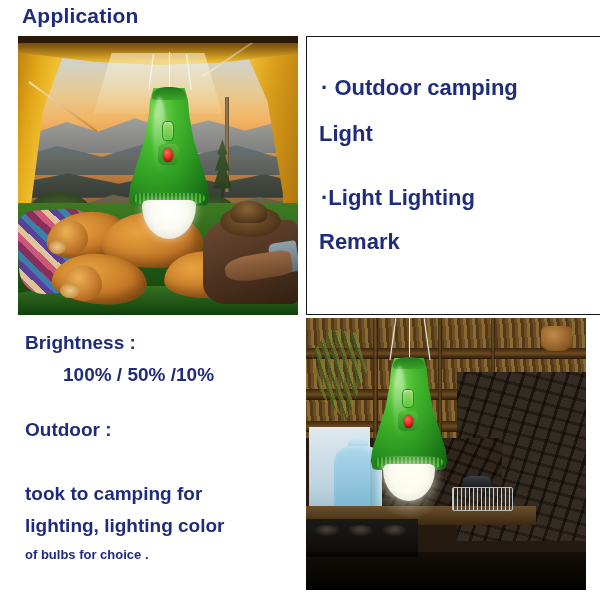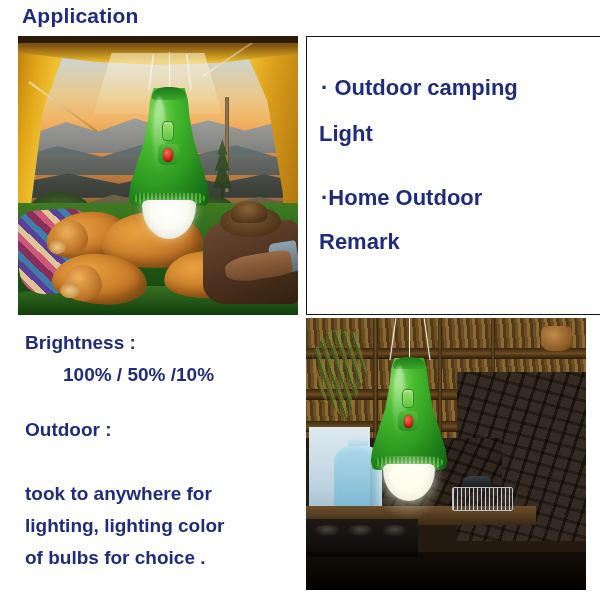--- a/index.html
+++ b/index.html
@@ -62,21 +62,21 @@
     color: #1f2b7b;
     font-weight: bold;
     white-space: nowrap;
   }
   .s-brightness { left: 15px; top: 12px;  font-size: 19px; }
   .s-values     { left: 53px; top: 44px;  font-size: 19px; }
   .s-remark     { left: 15px; top: 99px;  font-size: 19px; }
   .s-r1         { left: 15px; top: 131px; font-size: 19px; }
   .s-r2         { left: 15px; top: 163px; font-size: 19px; }
   .s-r3         { left: 15px; top: 195px; font-size: 19px; }
-  .s-r4         { left: 15px; top: 227px; font-size: 19px; }
+  .s-r4         { left: 15px; top: 227px; font-size: 13px; }
 
   
   
   
   .tent-scene { position: absolute; inset: 0; }
 
   
   .tent-sky {
     position: absolute; left: 0; top: 0; width: 100%; height: 62%;
     background:
@@ -503,29 +503,29 @@
       <div class="bulb-button-plate"></div>
       <div class="bulb-button"></div>
       <div class="bulb-ring"></div>
       <div class="bulb-dome"></div>
     </div>
   </div>
 
   <div class="panel panel-bullets">
     <div class="bullet-line b1">·  Outdoor camping</div>
     <div class="bullet-line b2">Light</div>
-    <div class="bullet-line b3">·Home Outdoor</div>
+    <div class="bullet-line b3">·Light Lighting</div>
     <div class="bullet-line b4">Remark</div>
   </div>
 
   <div class="panel panel-specs">
     <div class="spec-line s-brightness">Brightness :</div>
     <div class="spec-line s-values">100% / 50% /10%</div>
     <div class="spec-line s-remark">Outdoor :</div>
-    <div class="spec-line s-r2">took to anywhere for</div>
+    <div class="spec-line s-r2">took to camping for</div>
     <div class="spec-line s-r3">lighting, lighting color</div>
     <div class="spec-line s-r4">of bulbs for choice .</div>
   </div>
 
   <div class="panel photo-kitchen">
     <div class="kitchen-scene">
       <div class="thatch"></div>
       <div class="thatch-beam tb-1"></div>
       <div class="thatch-beam tb-2"></div>
       <div class="thatch-beam tb-3"></div>

